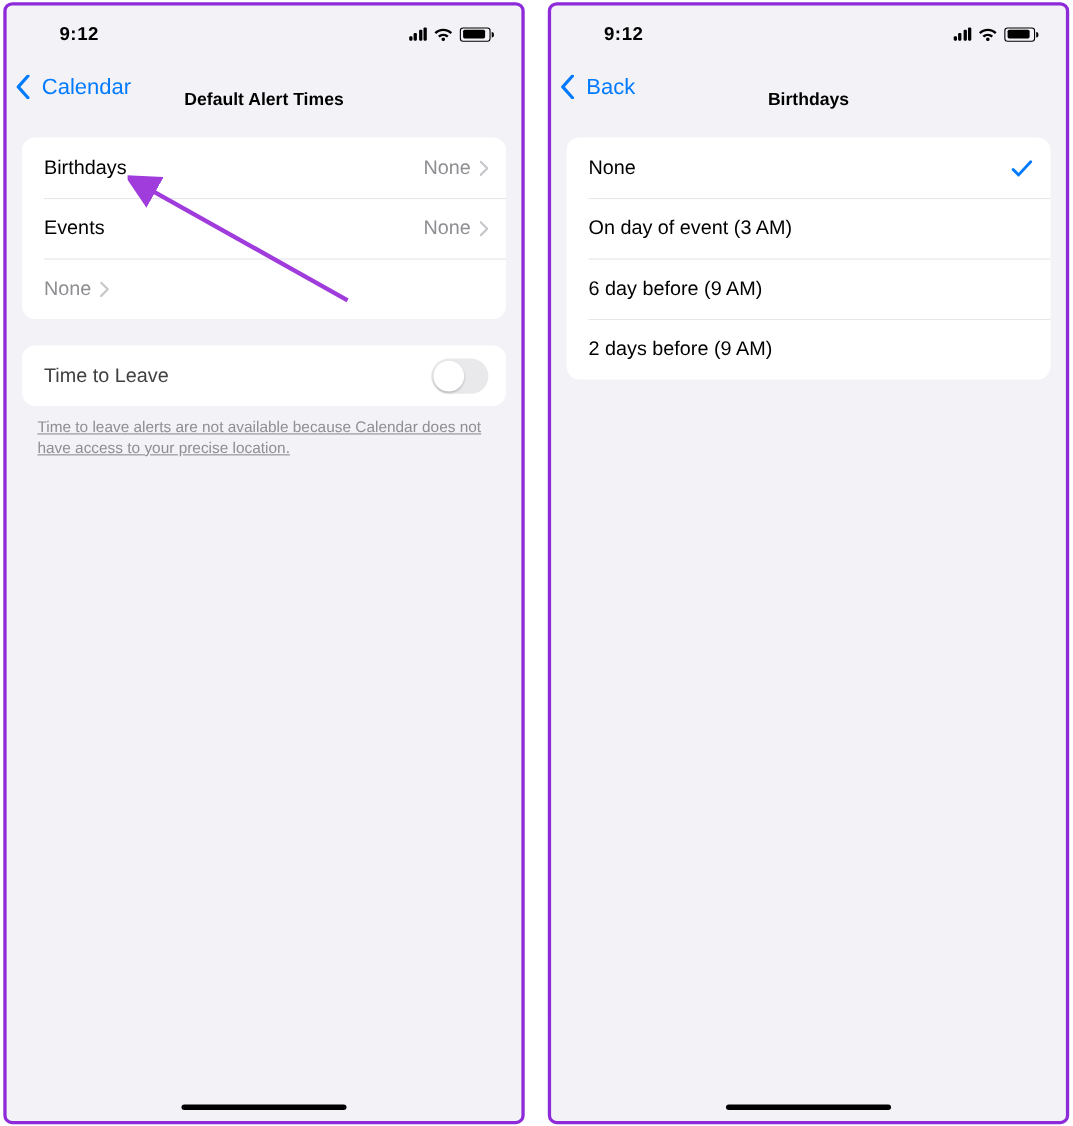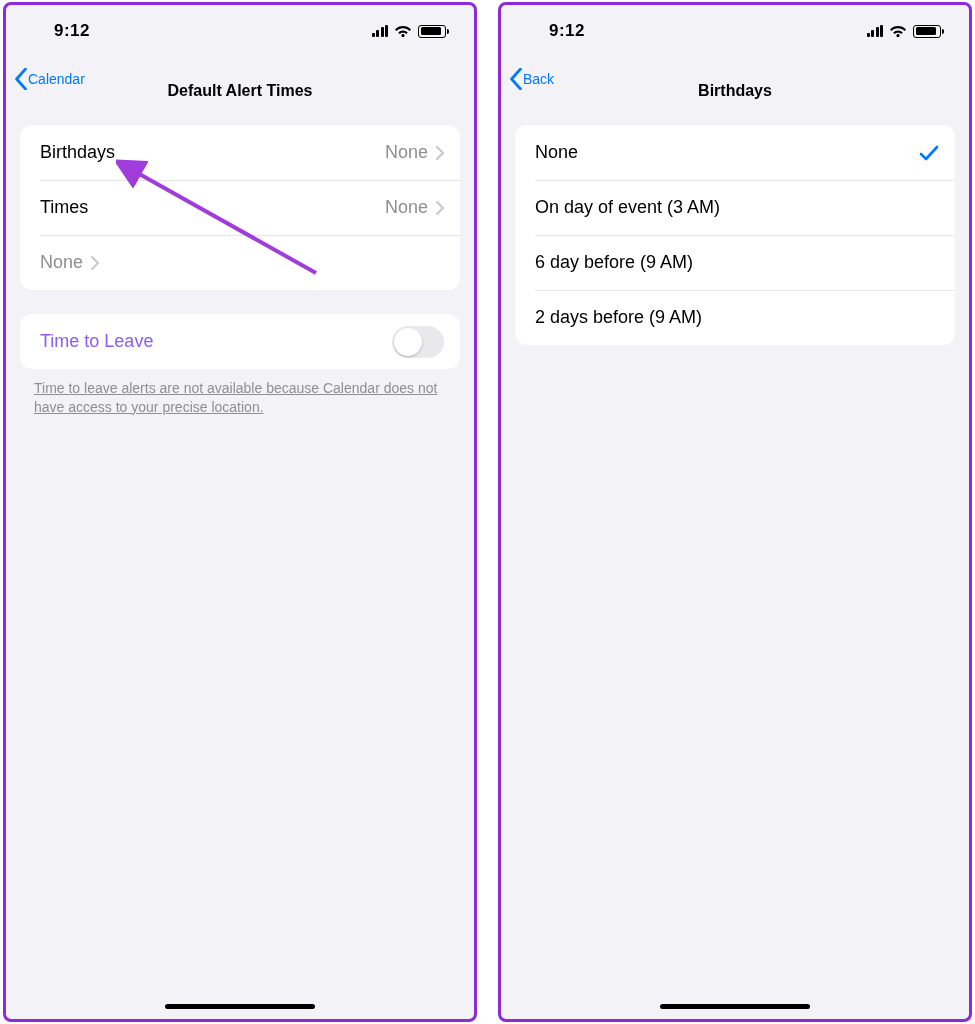--- a/index.html
+++ b/index.html
@@ -13,38 +13,38 @@
   .phone.left  { left: 3px; }
   .phone.right { left: 498px; }
 
   
   .statusbar { position: relative; height: 52px; padding: 0 24px; display:flex; align-items:center; justify-content:space-between; }
   .time { font-size: 17px; font-weight: 600; letter-spacing: .5px; margin-left: 24px;}
   .indicators { display:flex; align-items:center; gap:6px; margin-right:4px;}
 
   
   .navbar { position: relative; height: 44px; }
-  .back { position:absolute; left:8px; top:0; height:44px; display:flex; align-items:center; color:#007aff; font-size:14px; gap:0;}
+  .back { position:absolute; left:8px; top:0; height:44px; display:flex; align-items:center; color:#007aff; font-size:20px; gap:10px;}
   .back svg { display:block; }
   .navtitle { position:absolute; left:0; right:0; top:12px; height:44px; display:flex; align-items:center; justify-content:center; font-size:16px; font-weight:600; color:#000;}
 
   .content { padding: 0; }
 
   .group {
     margin: 24px 14px 0 14px; background:#fff; border-radius:12px; overflow:hidden;
   }
   .row {
     display:flex; align-items:center; min-height:55px; padding: 0 16px 0 20px;
     position:relative;
   }
   .row + .row::before {
     content:""; position:absolute; top:0; left:20px; right:0; height:1px; background:#e5e5ea;
   }
   .row-label { font-size:18px; color:#000; flex:1; }
-  .row-label.disabled { color:#8b5cf6; }
+  .row-label.disabled { color:#404040; }
   .row-detail { font-size:18px; color:#8e8e93; margin-right:8px; }
   .chevron { color:#c7c7cc; }
   .checkmark { color:#007aff; }
   .toggle {
     width:52px; height:32px; border-radius:16px; background:#e9e9eb; position:relative;
   }
   .toggle .knob {
     position:absolute; top:2px; left:2px; width:28px; height:28px; border-radius:50%;
     background:#fff; box-shadow:0 1px 2px rgba(0,0,0,.25);
   }
@@ -108,21 +108,21 @@
     <div class="content">
       <div class="group">
         <div class="row">
           <div class="row-label">Birthdays</div>
           <div class="row-detail">None</div>
           <svg class="chevron" width="8" height="14" viewBox="0 0 8 14">
               <path d="M1 1l6 6-6 6" stroke="#c7c7cc" stroke-width="2" fill="none" stroke-linecap="round" stroke-linejoin="round"></path>
             </svg>
         </div>
         <div class="row">
-          <div class="row-label">Times</div>
+          <div class="row-label">Events</div>
           <div class="row-detail">None</div>
           <svg class="chevron" width="8" height="14" viewBox="0 0 8 14">
               <path d="M1 1l6 6-6 6" stroke="#c7c7cc" stroke-width="2" fill="none" stroke-linecap="round" stroke-linejoin="round"></path>
             </svg>
         </div>
         <div class="row">
           <div class="row-detail">None</div>
           <svg class="chevron" width="8" height="14" viewBox="0 0 8 14">
               <path d="M1 1l6 6-6 6" stroke="#c7c7cc" stroke-width="2" fill="none" stroke-linecap="round" stroke-linejoin="round"></path>
             </svg>

